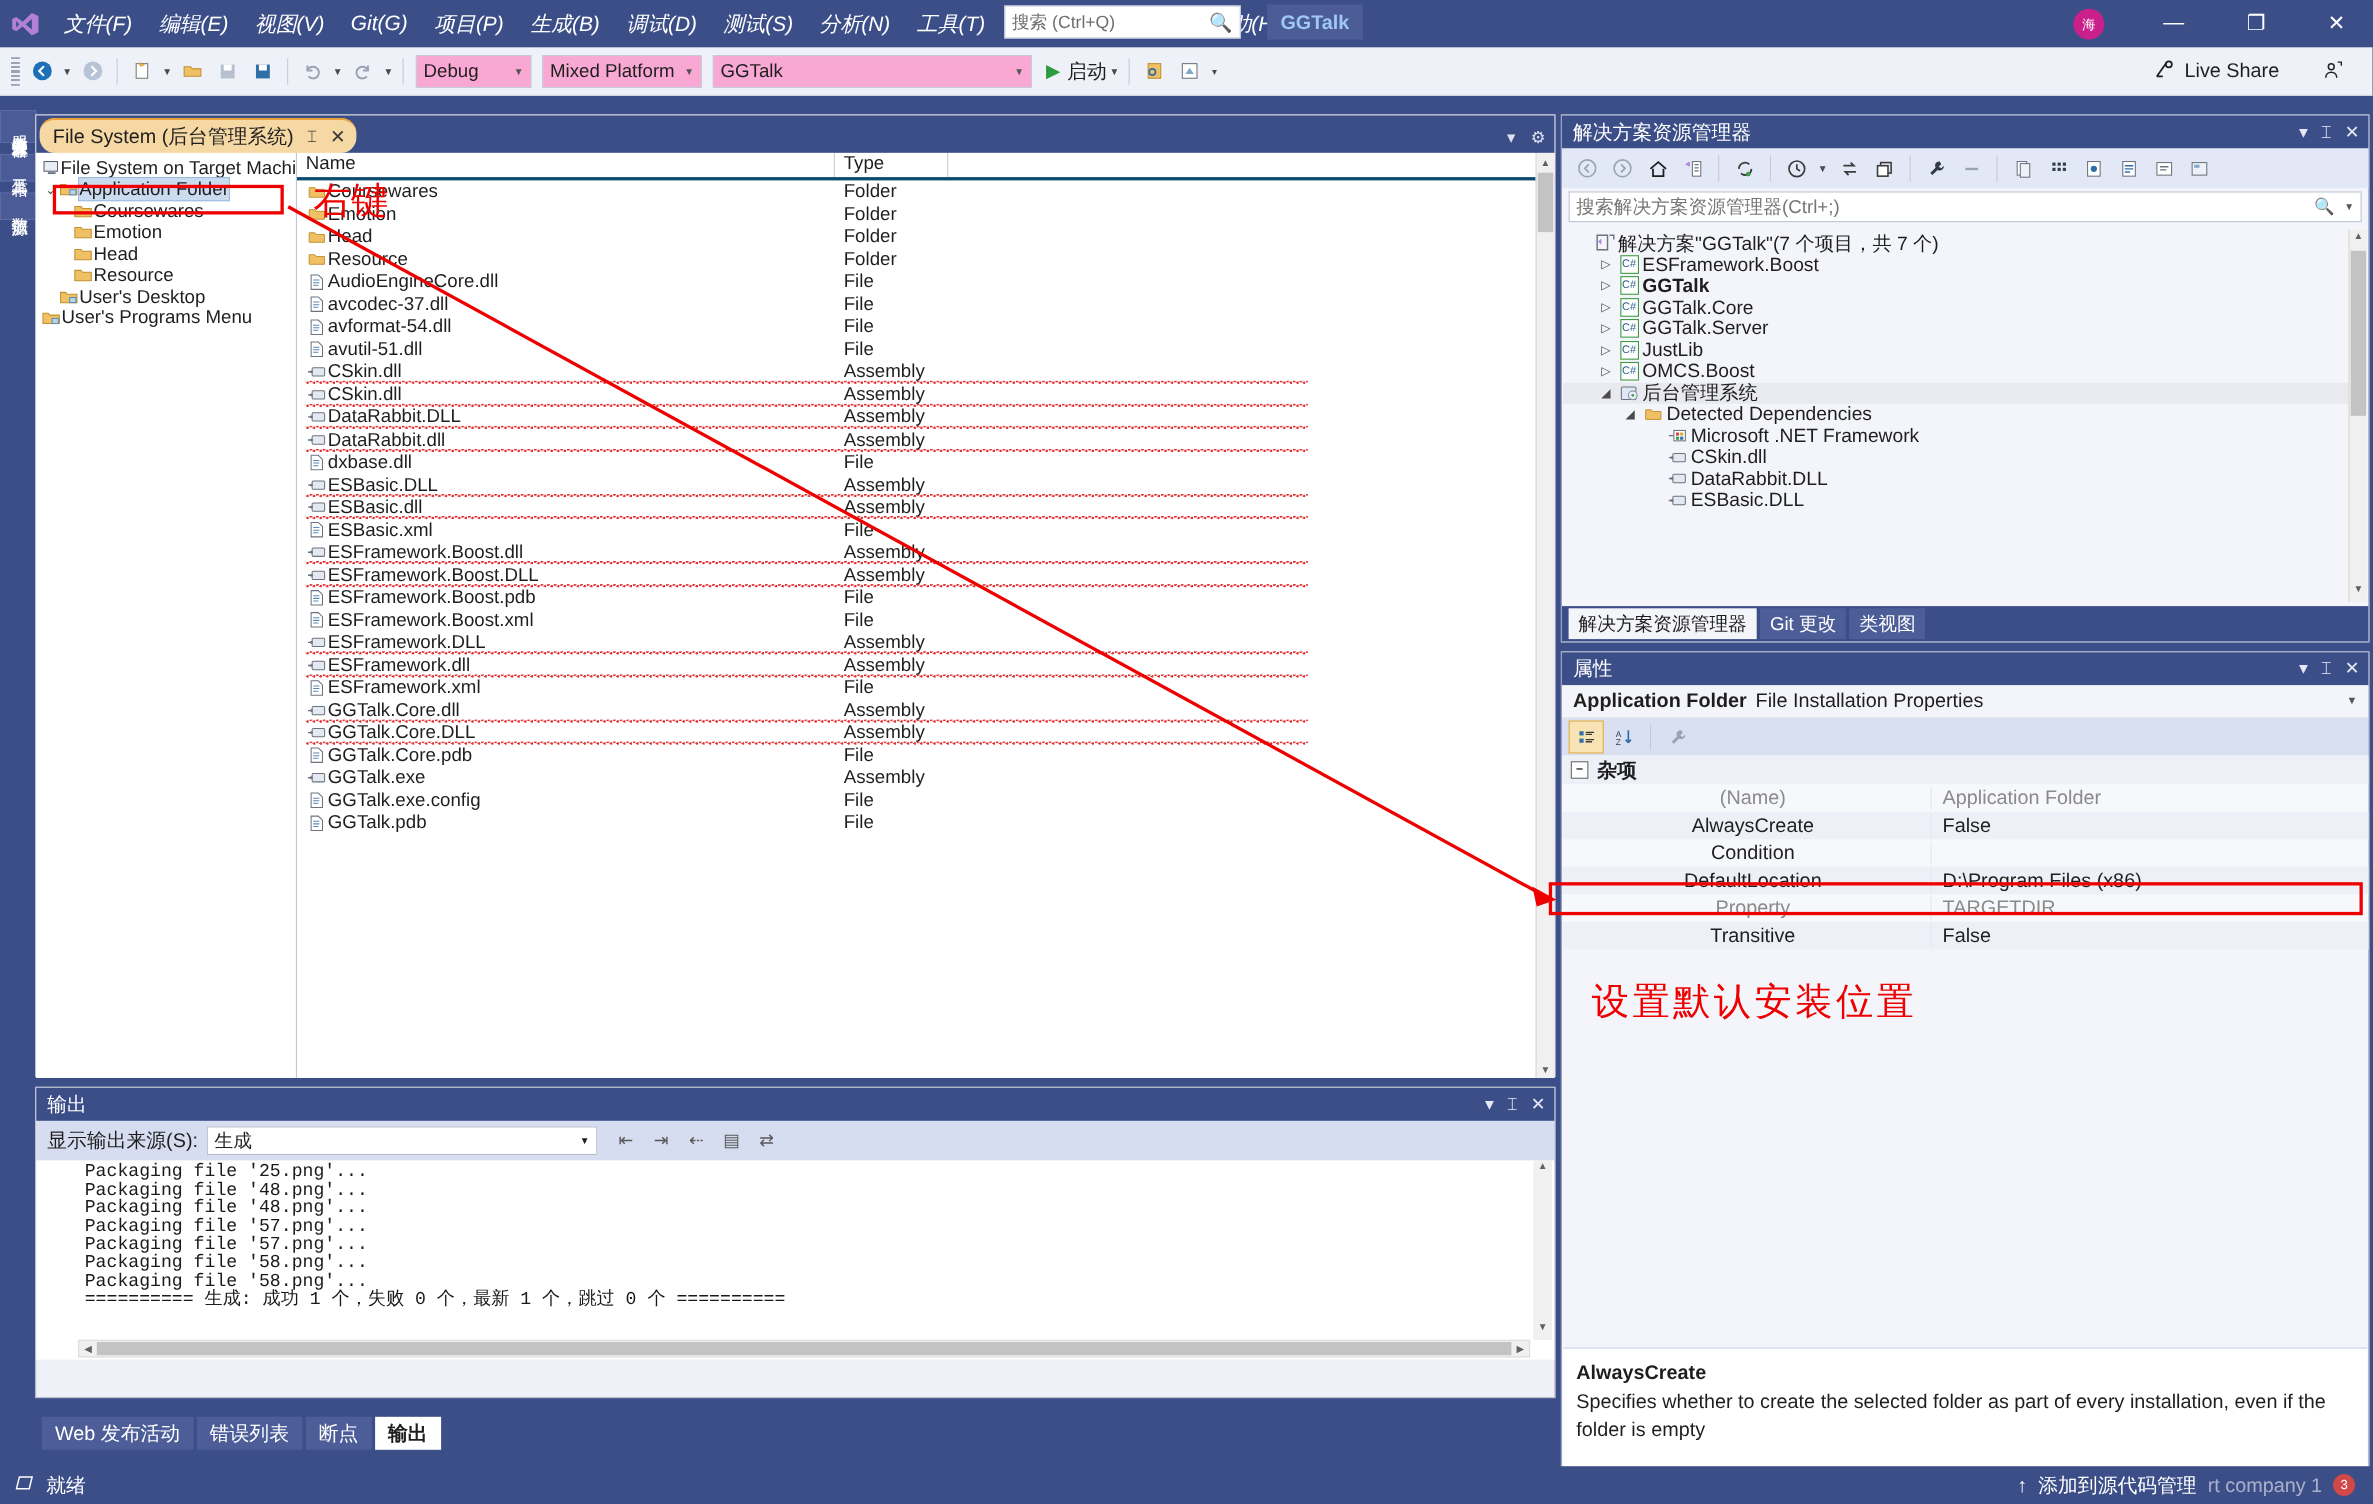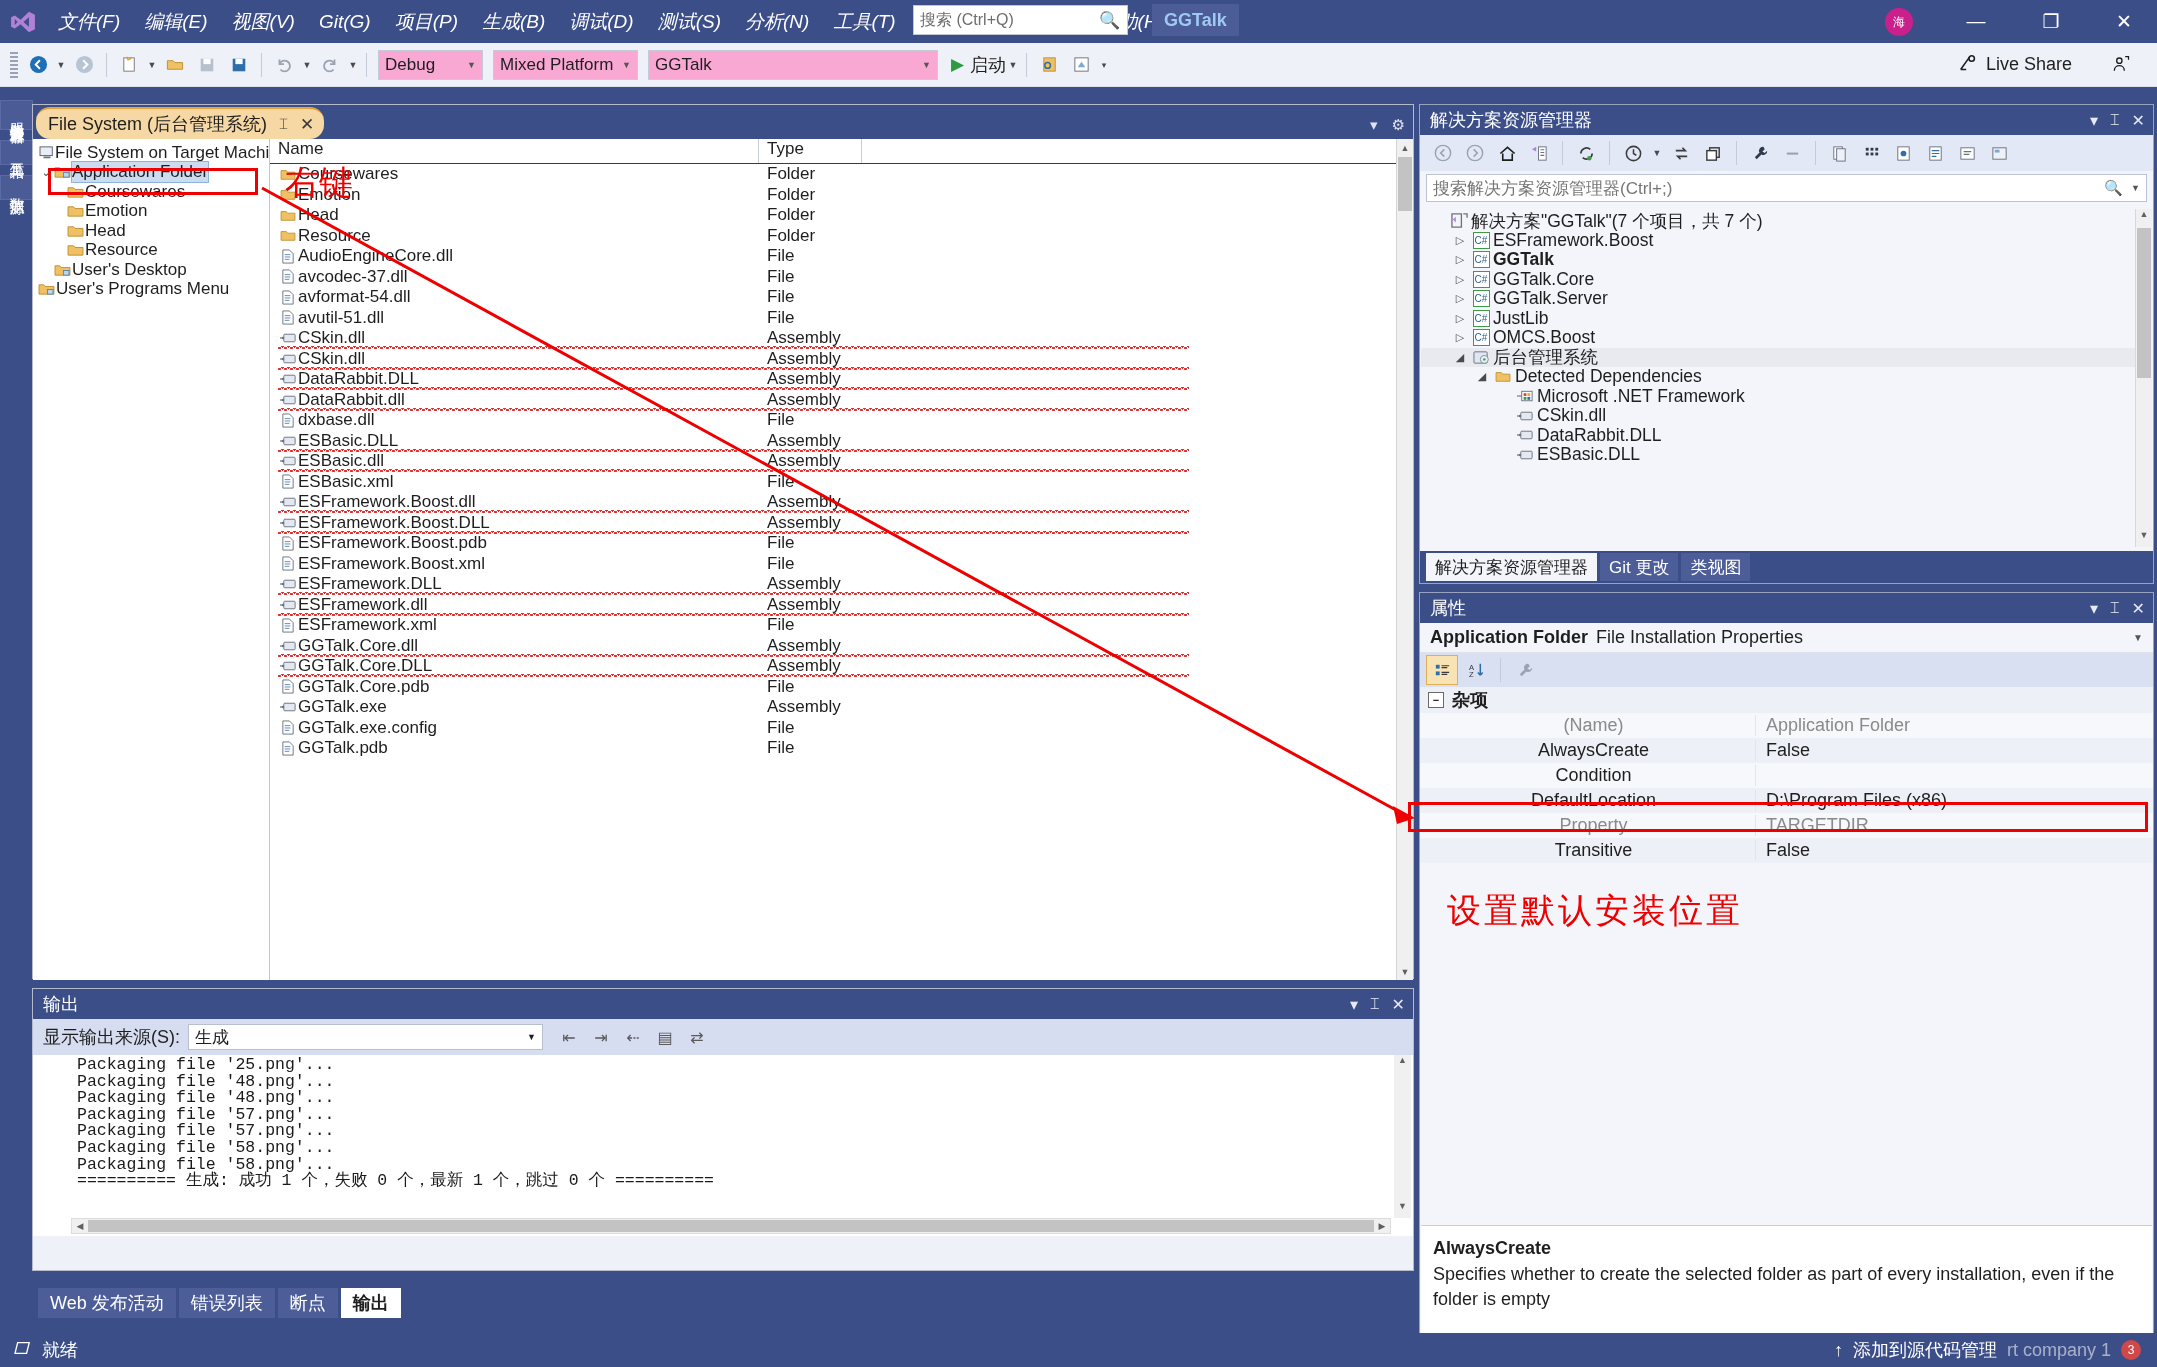--- a/index.html
+++ b/index.html
@@ -128,21 +128,21 @@
     padding-left:6px; white-space:nowrap; color:#1e1e1e;
   }
   .tree-row .exp { width:14px; font-size:11px; color:#4a4a4a; text-align:center;}
   .tree-row .ico { width:19px; display:flex; justify-content:center; }
   .tree-row.sel .lbl { background:#cbdcf0; outline:1px solid #8fb4d9; }
   .indent1 { padding-left:6px; }
   .indent2 { padding-left:33px; }
 
   .fs-right { flex:1; position:relative; overflow:hidden; background:#fff; }
   .lv-head {
-    display:flex; height:25px; border-bottom:1px solid #0c4a6e; background:#fff;
+    display:flex; height:25px; border-bottom:3px solid #0c4a6e; background:#fff;
     font-size:17px; color:#1e1e1e;
   }
   .lv-head .c1 { width:489px; padding-left:8px; border-right:1px solid #c8ccd9; }
   .lv-head .c2 { width:103px; padding-left:8px; border-right:1px solid #c8ccd9; }
   .lv-head .c3 { flex:1; }
   .lv-rows { position:relative; }
   .lv-row { display:flex; height:20.5px; align-items:center; font-size:17px; }
   .lv-row .name {
     width:489px; display:flex; align-items:center; padding-left:8px;
     white-space:nowrap; position:relative;

